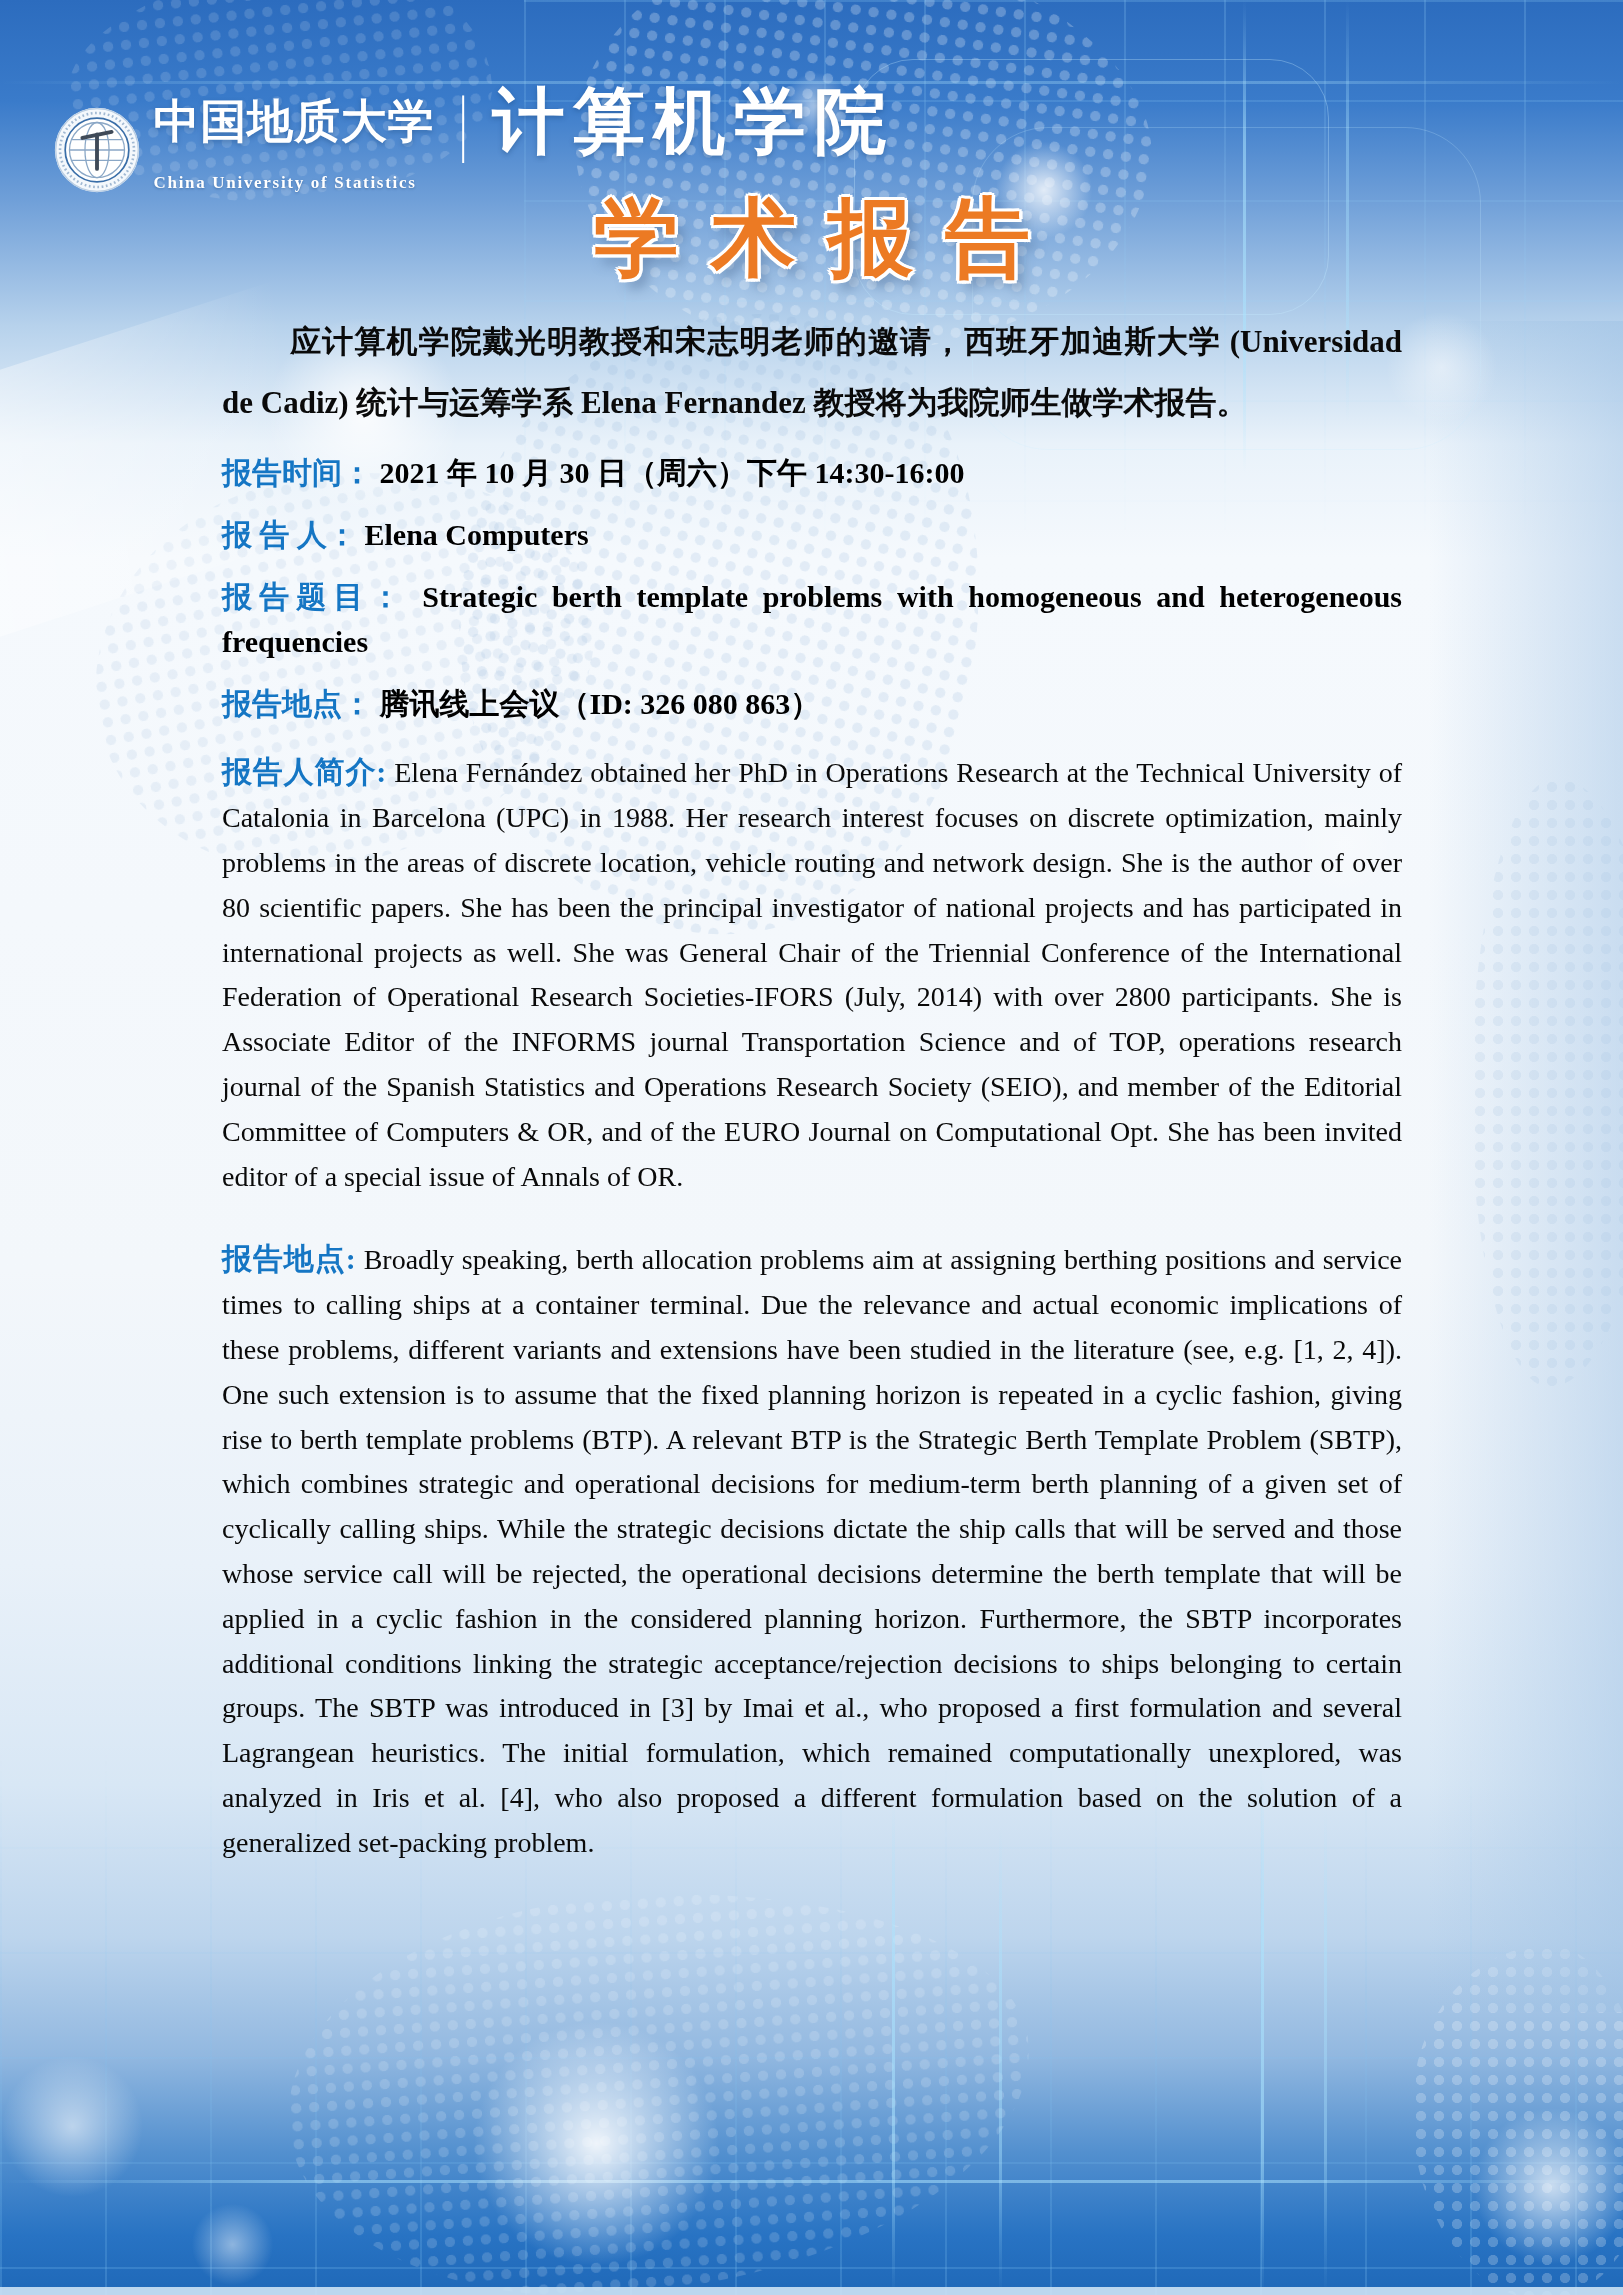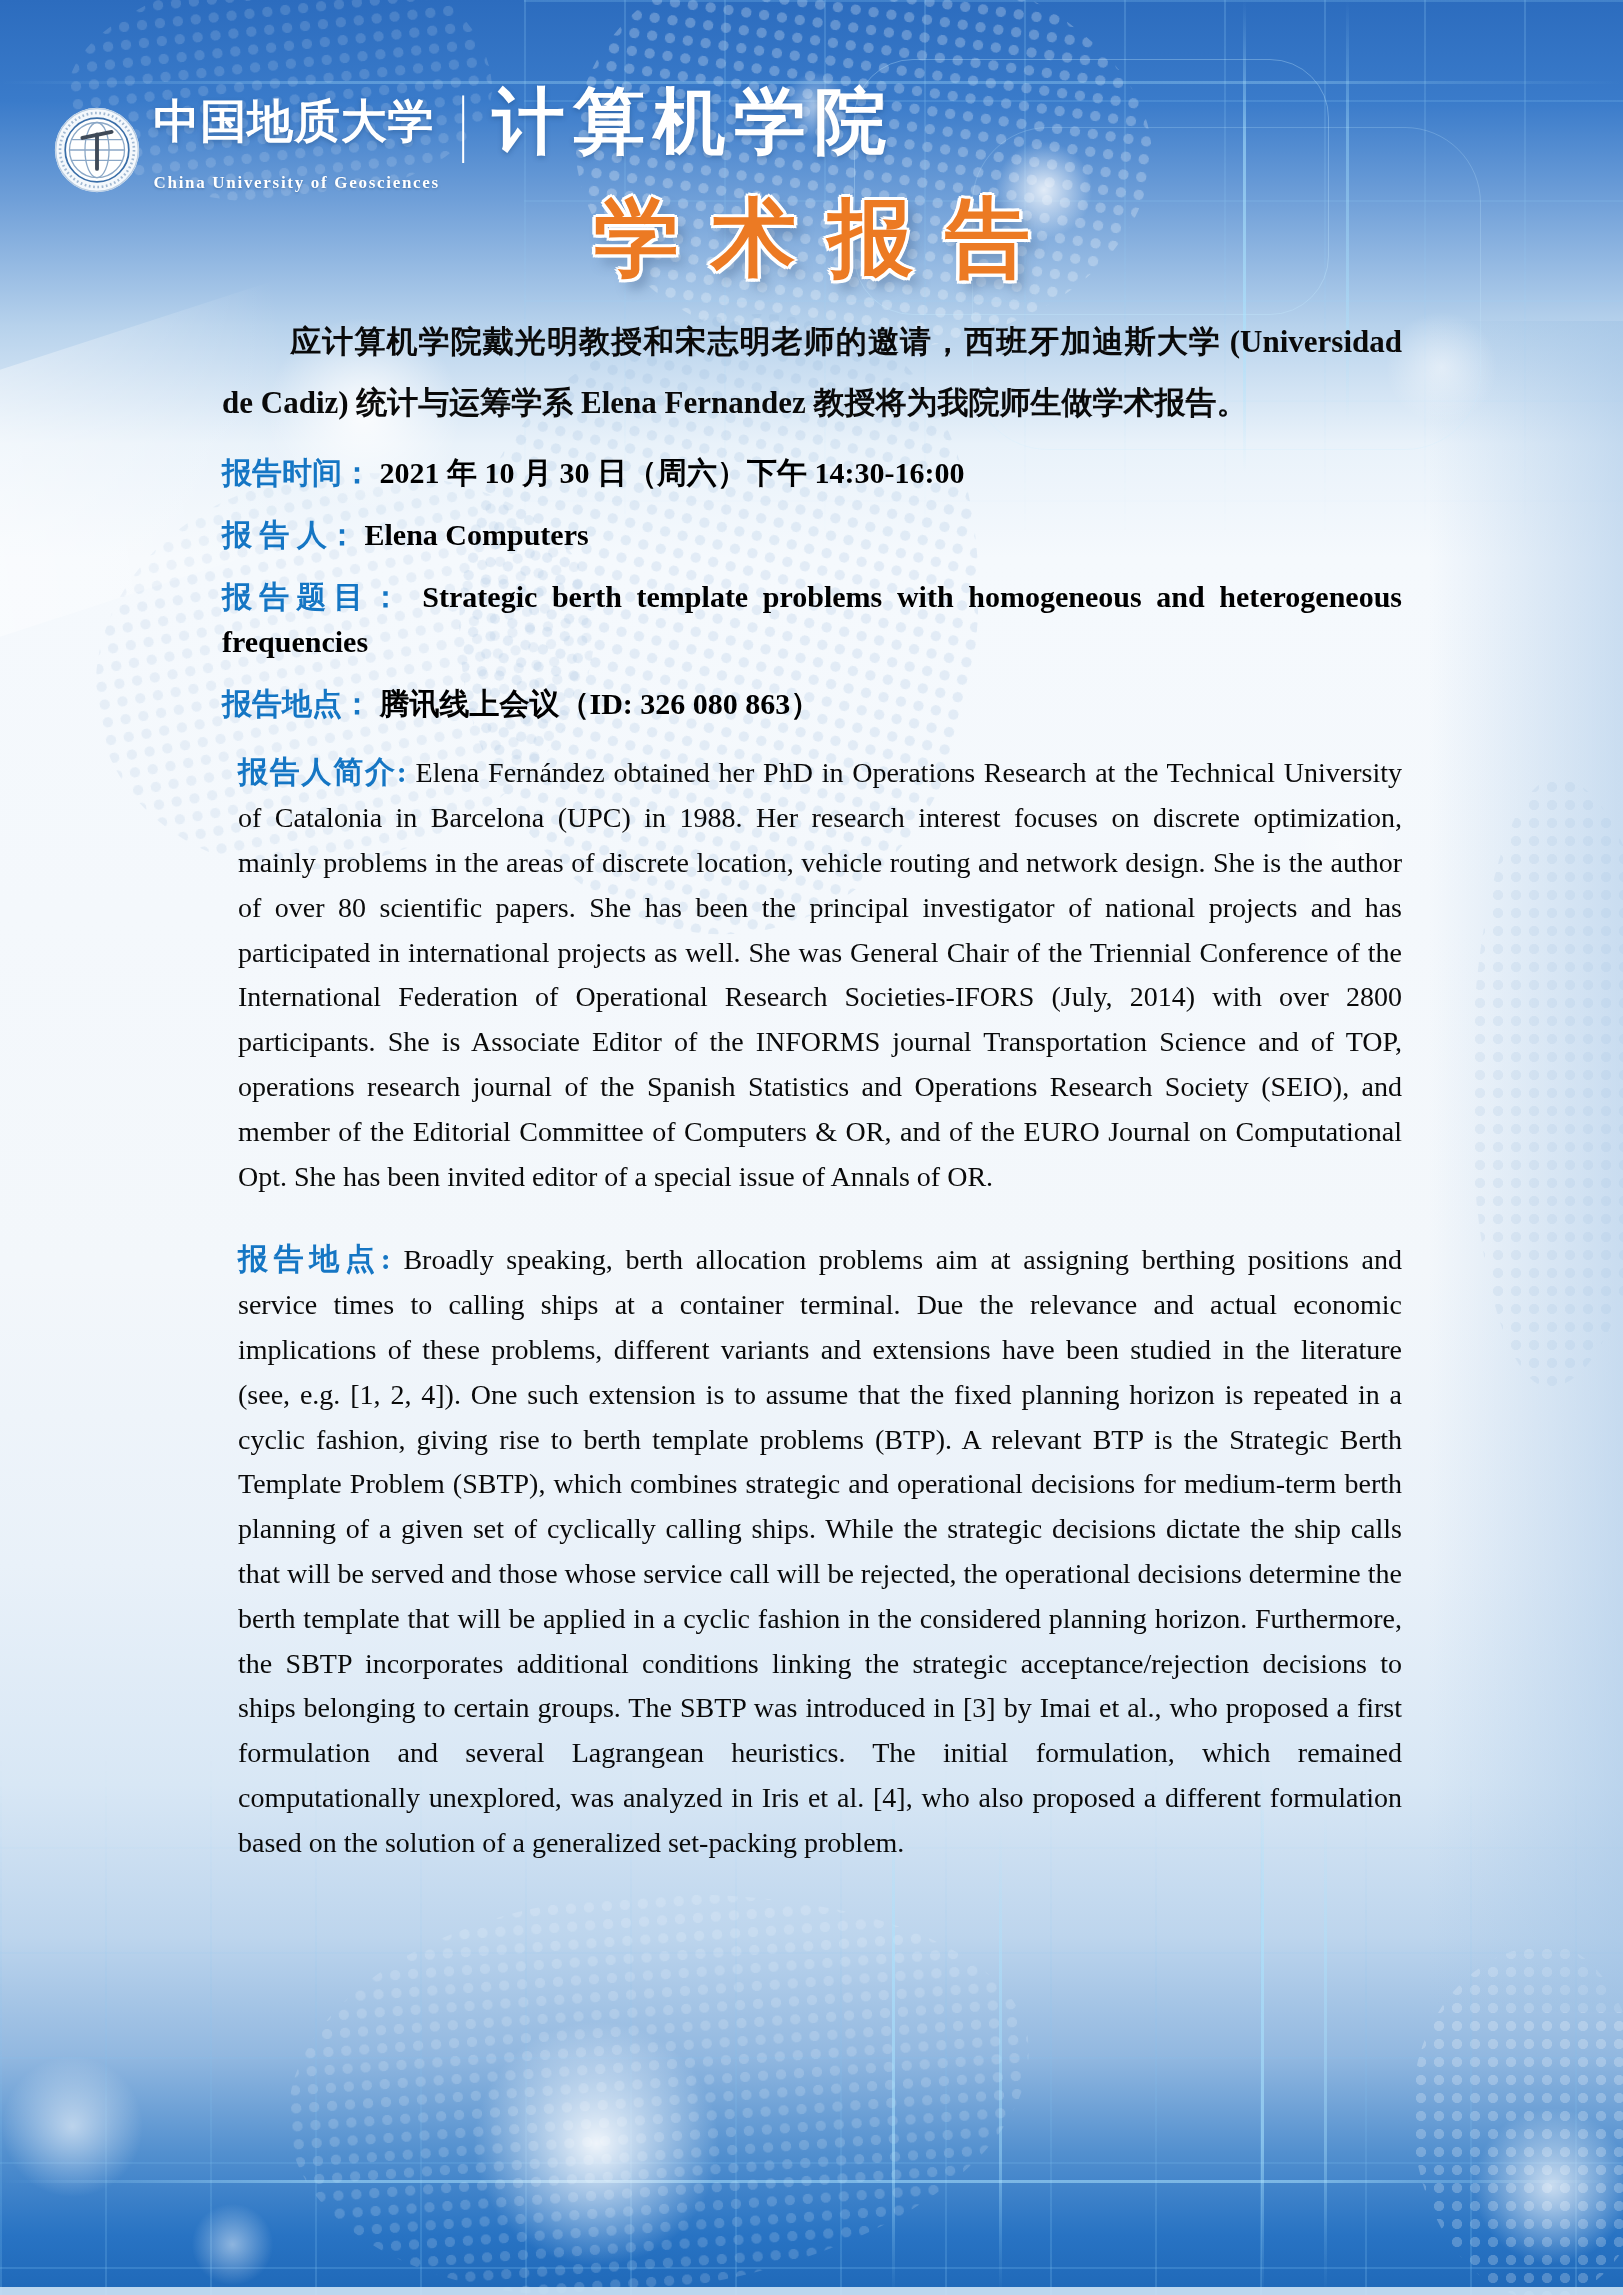--- a/index.html
+++ b/index.html
@@ -89,21 +89,21 @@
   }
   .intro {
     margin: 30px 0 12px 0;
     font-size: 31px; font-weight: 700; line-height: 1.95;
     text-align: justify; text-indent: 2.2em;
   }
   .field { margin: 17px 0; font-size: 30px; line-height: 1.5; text-align: justify; }
   .flabel { color: #1576c4; font-weight: 700; }
   .fvalue { color: #000; font-weight: 700; }
   .para {
-    margin: 22px 0 0 16px; font-size: 28px; line-height: 1.6;
+    margin: 22px 0 0 0; font-size: 28px; line-height: 1.6;
     text-align: justify; color: #0a0a0a;
   }
   .para .flabel { font-size: 30px; }
   .para-abstract { margin-top: 36px; }
 
   .bottom-strip { left: 0; bottom: 0; width: 1623px; height: 8.5px; background: #cde3f5; opacity: .9; }
 </style>
 </head>
 <body>
 
@@ -166,21 +166,21 @@
           <path d="M50 32 L50 72"></path>
         </g>
       </svg>
     </div>
     <div class="brand">
       <div class="brand-line">
         <span class="uni-cn">中国地质大学</span>
         <span class="sep-char">|</span>
         <span class="dept-cn">计算机学院</span>
       </div>
-      <div class="uni-en">China University of Geosciences</div>
+      <div class="uni-en">China University of Statistics</div>
     </div>
   </div>
 
   <div class="content">
 
     <h1 class="title">学术报告</h1>
 
     <p class="intro">应计算机学院戴光明教授和宋志明老师的邀请，西班牙加迪斯大学 (Universidad de Cadiz) 统计与运筹学系 Elena Fernandez 教授将为我院师生做学术报告。</p>
 
     <p class="field">

